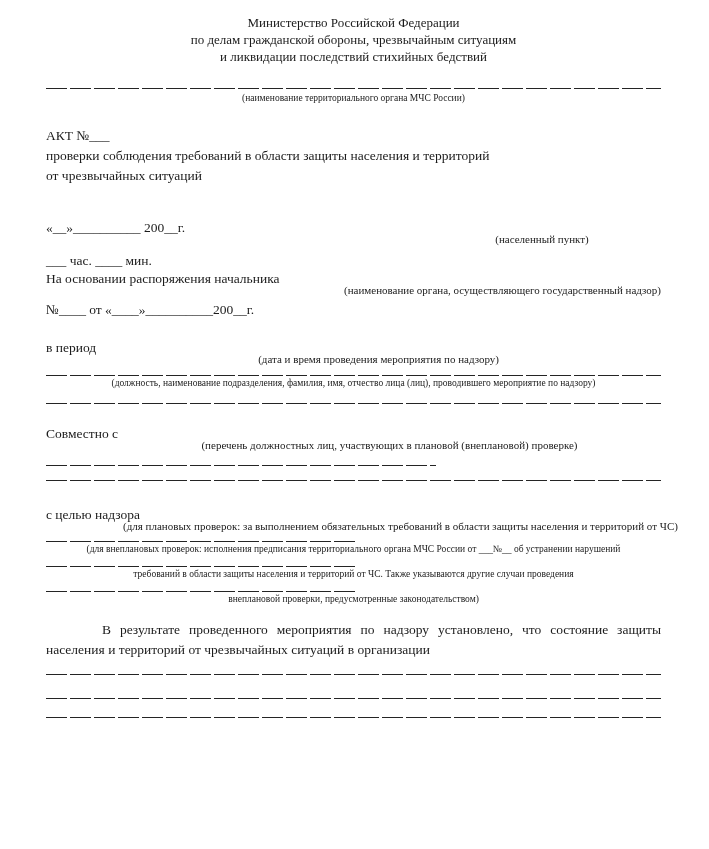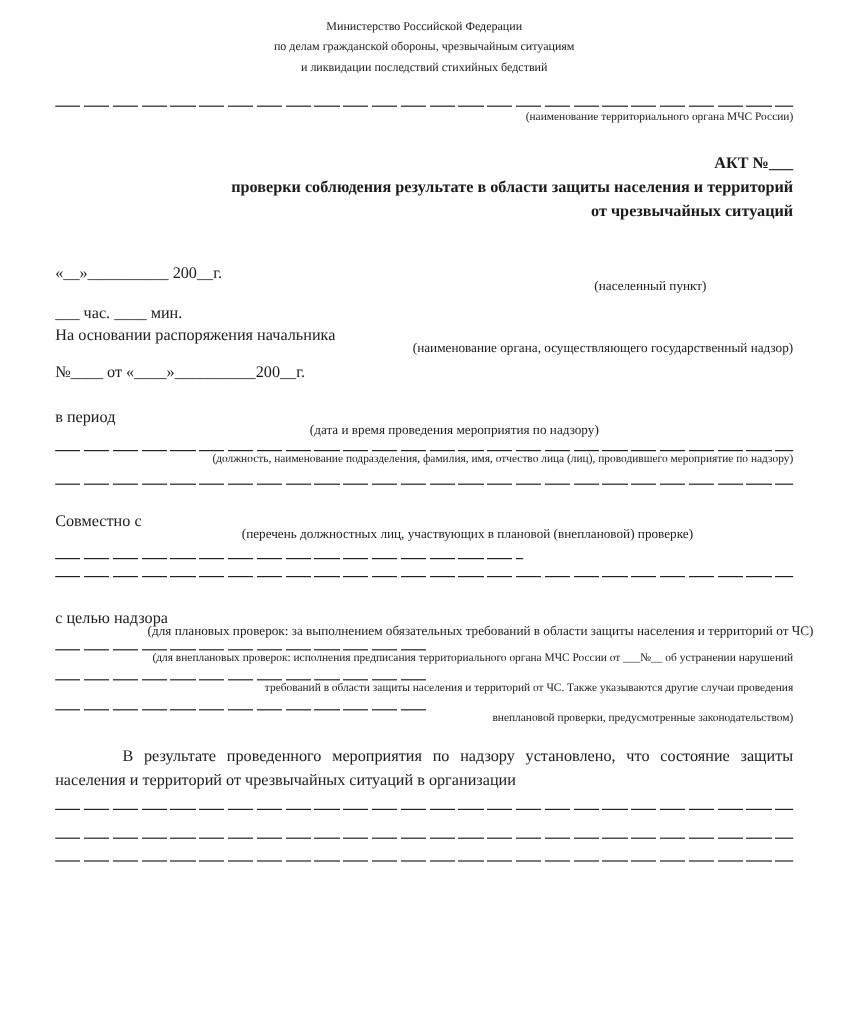--- a/index.html
+++ b/index.html
@@ -4,24 +4,24 @@
 <style>
   * { margin:0; padding:0; box-sizing:border-box; }
   html,body { background:#ffffff; }
   .page {
     width:709px; height:849px; background:#ffffff;
     font-family:"Liberation Serif","DejaVu Serif",serif;
     color:#1b1b1b; font-size:13.5px;
     padding:14px 48px 0 46px;
     position:relative; overflow:hidden;
   }
-  .header { text-align:center; font-size:10px; line-height:17px; }
-  .title  { text-align:right; font-weight:bold; font-size:13.5px; line-height:20px; margin-top:22px; }
+  .header { text-align:center; font-size:13px; line-height:17px; }
+  .title  { text-align:left; font-weight:normal; font-size:13.5px; line-height:20px; margin-top:22px; }
   .caption { font-size:9.5px; line-height:11px; color:#1b1b1b; }
-  .center { text-align:right; }
+  .center { text-align:center; }
   .rule {
     height:2px;
     background-image:repeating-linear-gradient(to right,#242424 0 21px,rgba(0,0,0,0) 21px 24px);
     background-size:100% 1.5px; background-repeat:no-repeat; background-position:0 100%;
   }
   .rule.partial-a { width:390px; }
   .rule.partial-b { width:310px; }
   .fillrow { display:flex; align-items:flex-start; height:18px; }
   .lbl { white-space:nowrap; }
   .fill {
@@ -70,21 +70,21 @@
     <div>и ликвидации последствий стихийных бедствий</div>
   </div>
 
   <div class="org-sign">
     <div class="rule"></div>
     <div class="caption center">(наименование территориального органа МЧС России)</div>
   </div>
 
   <div class="title">
     <div>АКТ №___</div>
-    <div>проверки соблюдения результате в области защиты населения и территорий</div>
+    <div>проверки соблюдения требований в области защиты населения и территорий</div>
     <div>от чрезвычайных ситуаций</div>
   </div>
 
   <div class="fillrow date-row">
     <span class="lbl">«__»__________ 200__г.</span>
     <span class="spacer"></span>
     <span class="fill fixed" style="width:238px">
       <span class="fcap c">(населенный пункт)</span>
     </span>
   </div>

